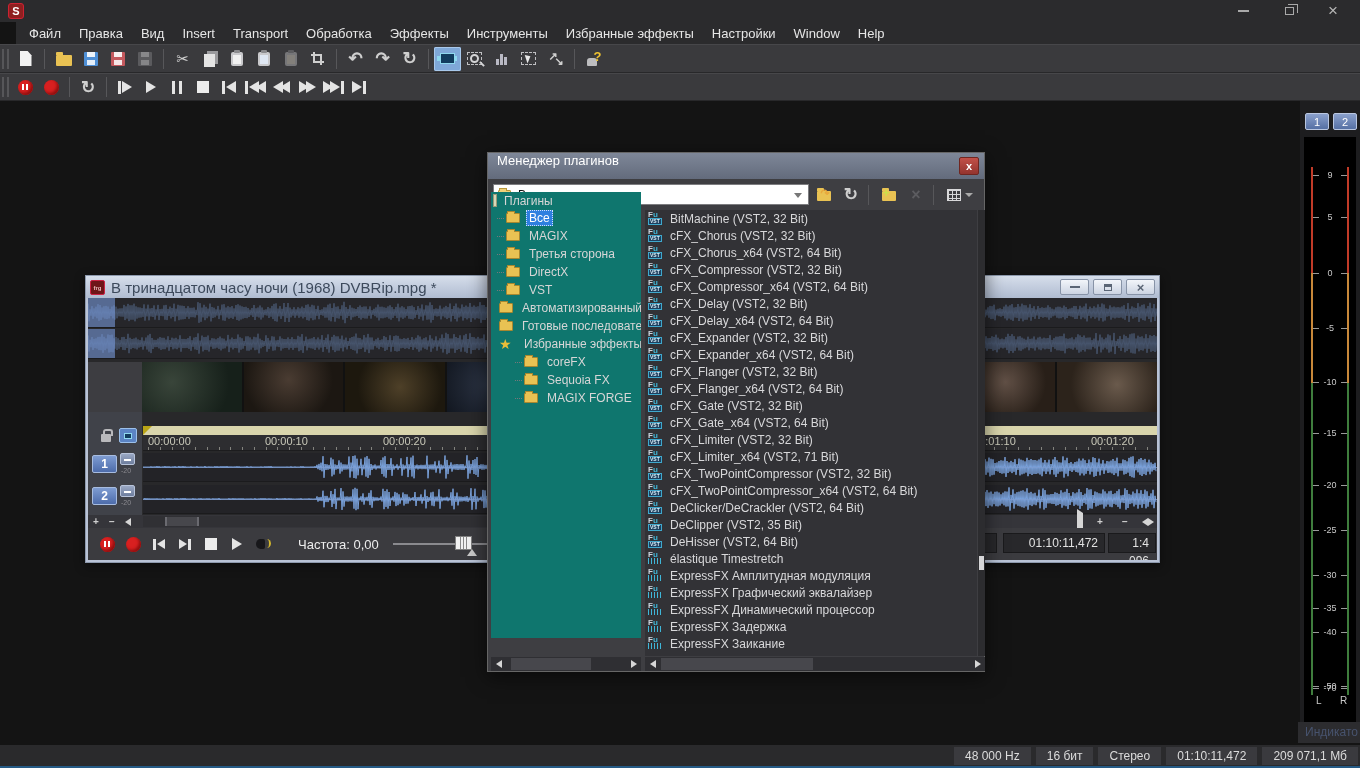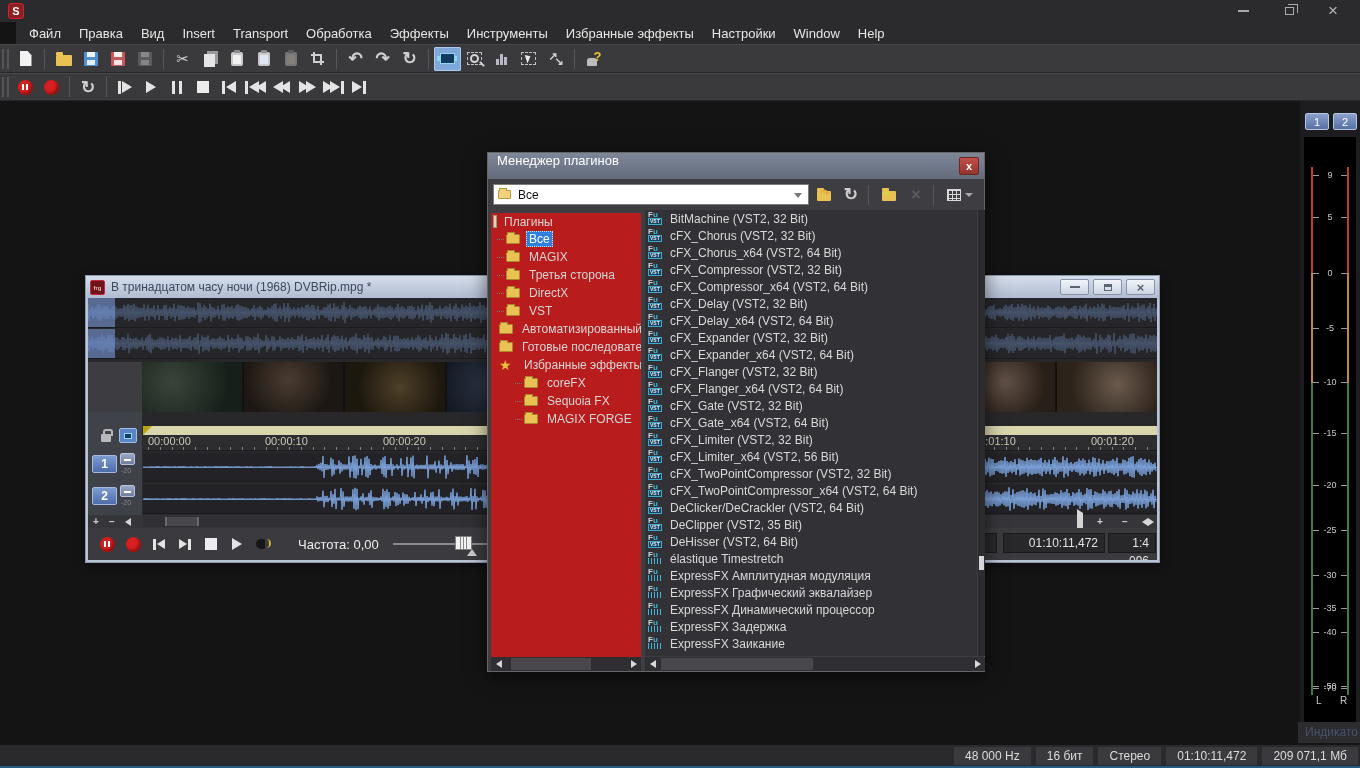--- a/index.html
+++ b/index.html
@@ -103,21 +103,21 @@
   #statusbar:after { content:""; position:absolute; left:0; bottom:0; width:100%; height:2px; background:#255a85; }
   .stseg { background:#3a3a3e; color:#dcdcdc; font-size:12px; height:18px; line-height:18px; padding:0 11px; }
 
   
   #docwin { position:absolute; left:85px; top:275px; width:1075px; height:288px; background:#b9c3d6;
     border:1px solid #8d99ad; box-shadow:0 3px 10px rgba(0,0,0,.45); z-index:2; }
   .doc-titlebar { position:relative; height:22px; background:linear-gradient(#d6deeb,#b0bcd1);
     display:flex; align-items:center; padding-left:4px; }
   .doc-icon { width:15px; height:15px; background:#6e1518; border:1px solid #c24; border-radius:2px;
     color:#e8b8b8; font-size:6px; font-weight:bold; text-align:center; line-height:14px; }
-  .doc-title { color:#3d4a5c; font-size:12px; margin-left:6px;text-align:center; }
+  .doc-title { color:#3d4a5c; font-size:15px; margin-left:6px;text-align:center; }
   .doc-btns { position:absolute; right:4px; top:3px; display:flex; gap:4px; }
   .dbtn { width:29px; height:16px; background:linear-gradient(#f2f5fa,#ccd4e2); border:1px solid #8793a7;
     border-radius:2px; display:flex; align-items:center; justify-content:center; }
   .dbtn .mn { width:10px; height:2px; background:#5a6575; }
   .dbtn .rs { width:8px; height:7px; border:1px solid #5a6575; }
   .dbtn .rs i { display:block; width:100%; height:2px; background:#5a6575; }
   .dbtn.cl:before { content:"×"; color:#5a6575; font-weight:bold; font-size:13px; }
   .doc-content { position:absolute; left:2px; top:22px; width:1069px; height:262px; background:#28282a; overflow:hidden; }
 
   .ovstrip { position:absolute; left:0; width:1069px; height:30px; background:#26262a; border-bottom:1px solid #1b1b1d; }
@@ -202,21 +202,21 @@
   .combo .chev { position:absolute; right:6px; top:8px; width:0; height:0; border-left:4px solid transparent; border-right:4px solid transparent; border-top:5px solid #777; }
   .dtb { width:26px; height:23px; display:flex; align-items:center; justify-content:center; margin-left:3px; position:relative; }
   .imp-arrow:after { content:"↷"; position:absolute; right:1px; top:-4px; color:#e8a83c; font-weight:bold; font-size:11px; }
   .addplus:after { content:"+"; position:absolute; left:1px; top:-5px; color:#cde04a; font-weight:bold; font-size:12px; }
   .i-del:before { content:"×"; color:#86868a; font-size:16px; font-weight:bold; }
   .i-grid { width:14px; height:12px; border:1px solid #d8d8da;
     background-image:linear-gradient(#d8d8da 1px,transparent 1px),linear-gradient(90deg,#d8d8da 1px,transparent 1px);
     background-size:4px 4px; }
   .gridchev { width:0; height:0; border-left:4px solid transparent; border-right:4px solid transparent; border-top:4px solid #aaa; margin-left:4px; }
 
-  .treepane { position:absolute; left:3px; top:60px; width:150px; height:446px; background:#b91c1c; overflow:hidden; }
+  .treepane { position:absolute; left:3px; top:39px; width:150px; height:446px; background:#0f766e; overflow:hidden; }
   .troot { display:flex; align-items:center; height:17px; padding-left:2px; }
   .troot i { width:4px; height:13px; background:#d8d8b8; border:1px solid #9a9a7a; margin-right:7px; }
   .troot span { color:#d6d6d6; font-size:12px; }
   .trow { display:flex; align-items:center; height:18px; color:#d6d6d6; font-size:12px; white-space:nowrap; }
   .trow:before { content:""; width:7px; border-top:1px dotted #77777a; margin:0 2px 0 6px; }
   .trow.lv2:before { width:7px; margin-left:24px; }
   .tico { margin-right:6px; flex:none; }
   .tico.folder { width:14px; height:10px; background:#e9c253; border:1px solid #a8872f; border-radius:1px; position:relative; }
   .tico.folder:before { content:""; position:absolute; left:0; top:-3px; width:6px; height:2px; background:#e9c253; border:1px solid #a8872f; border-bottom:none; }
   .tico.star { width:16px; height:14px; }
@@ -791,21 +791,21 @@
           </span>
           <span>cFX_Limiter (VST2, 32 Bit)</span>
         </div>
 
         <div class="prow">
           <span class="pico vst">
             <span class="fu"><b>F</b><u>u</u></span>
             <span class="badge">VST</span>
 
           </span>
-          <span>cFX_Limiter_x64 (VST2, 56 Bit)</span>
+          <span>cFX_Limiter_x64 (VST2, 71 Bit)</span>
         </div>
 
         <div class="prow">
           <span class="pico vst">
             <span class="fu"><b>F</b><u>u</u></span>
             <span class="badge">VST</span>
 
           </span>
           <span>cFX_TwoPointCompressor (VST2, 32 Bit)</span>
         </div>

